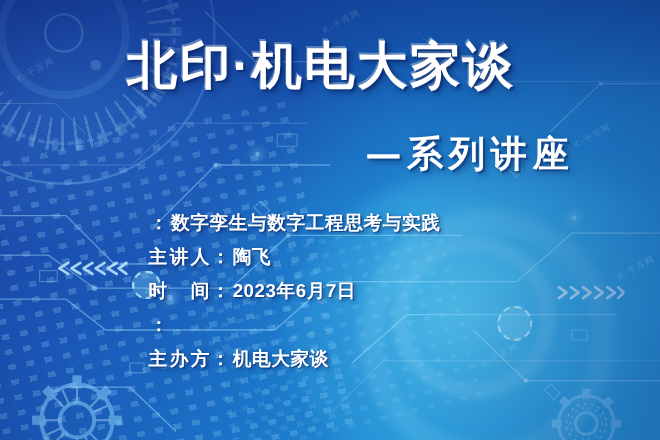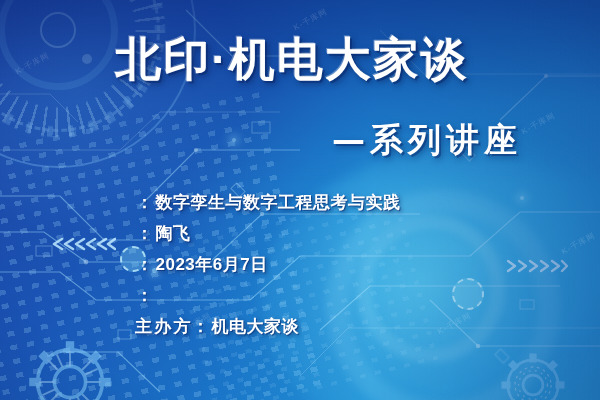--- a/index.html
+++ b/index.html
@@ -410,25 +410,27 @@
     <div class="sub-title">—系列讲座</div>
 
     <div class="info-block">
 
       <div class="info-row">
         <span class="info-colon">：</span>
         <span class="info-value">数字孪生与数字工程思考与实践</span>
       </div>
 
       <div class="info-row">
+        <span class="info-label">主讲人</span>
         <span class="info-colon">：</span>
         <span class="info-value">陶飞</span>
       </div>
 
       <div class="info-row">
+        <span class="info-label">时间</span>
         <span class="info-colon">：</span>
         <span class="info-value">2023年6月7日</span>
       </div>
 
       <div class="info-row">
         <span class="info-colon">：</span>
       </div>
 
       <div class="info-row">
         <span class="info-label">主办方</span>

